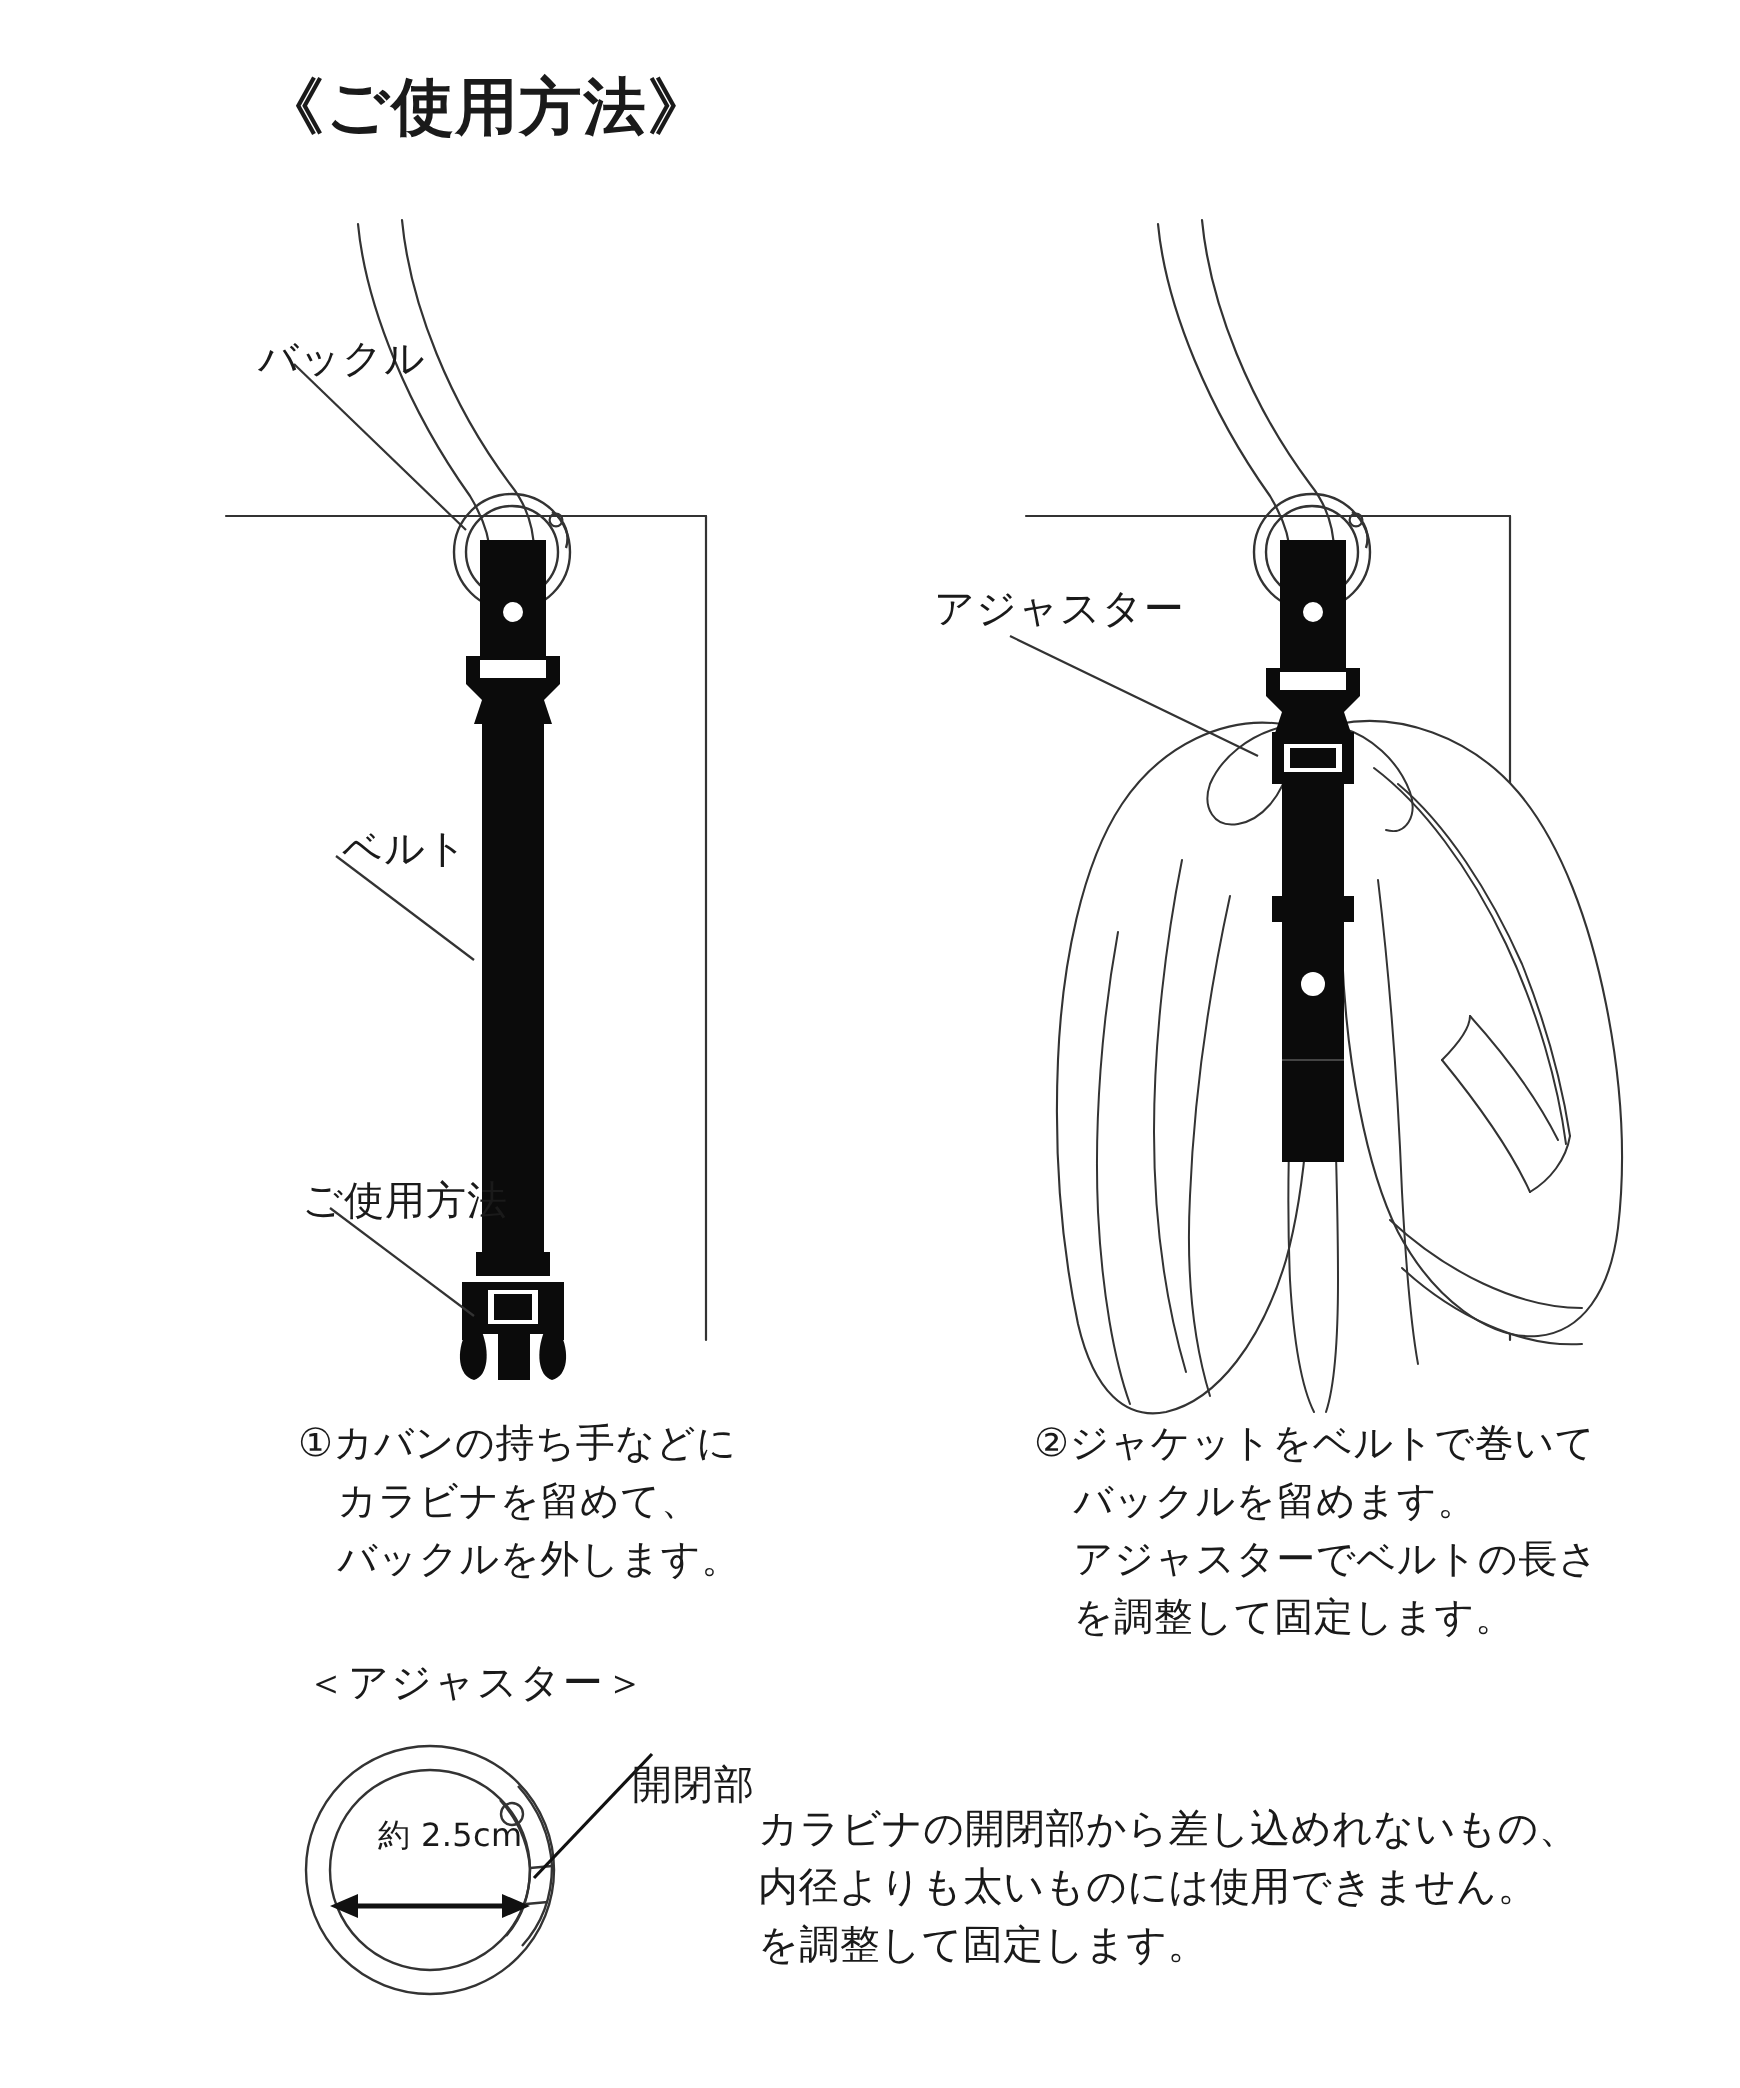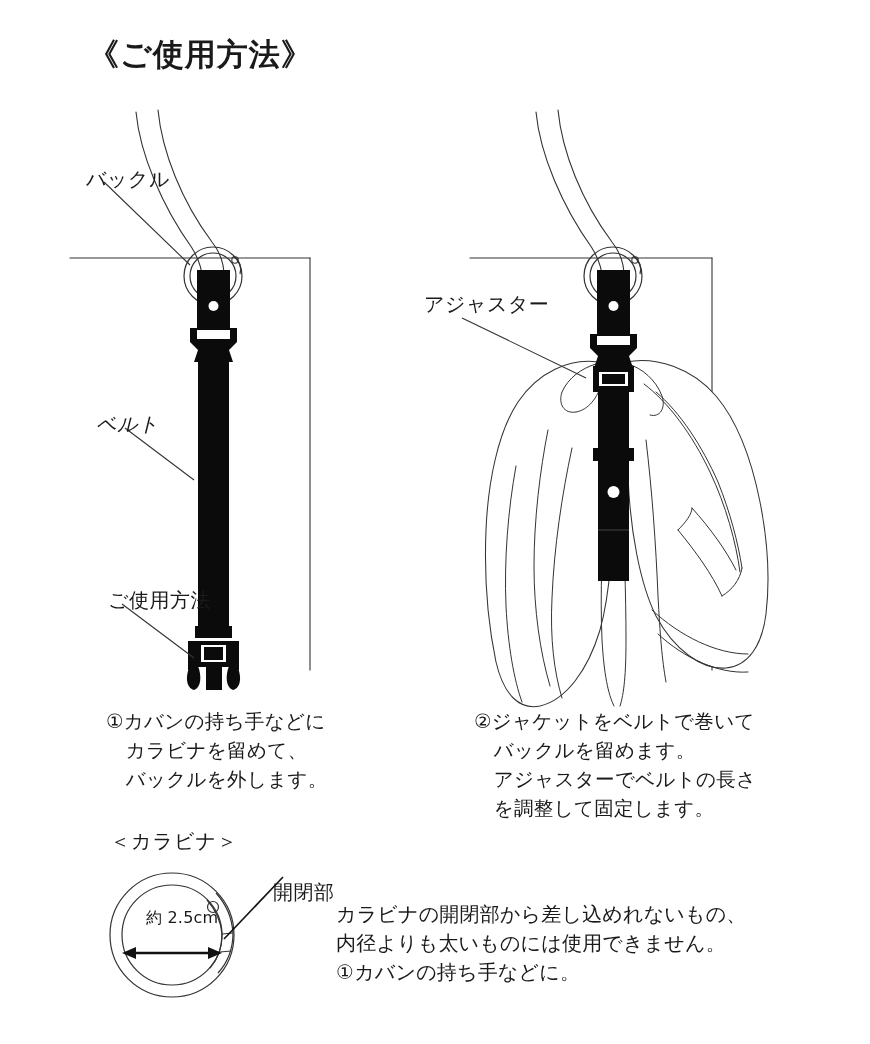--- a/index.html
+++ b/index.html
@@ -11,20 +11,21 @@
     width: 870px;
     height: 1044px;
     position: relative;
     font-family: "DejaVu Sans", "Liberation Sans", sans-serif;
     color: #1a1a1a;
     overflow: hidden;
   }
   .page {
     position: absolute;
     inset: 0;
+    margin-left: 43px;
   }
 
   
   #doc-title {
     position: absolute;
     left: 88px;
     top: 36px;
     font-size: 31px;
     font-weight: 700;
     letter-spacing: 1px;
@@ -44,21 +45,21 @@
 
   
   .callout {
     position: absolute;
     font-size: 20px;
     line-height: 1.25;
     white-space: nowrap;
     letter-spacing: 0.5px;
   }
   #label-carabiner { left: 86px;  top: 167px; }
-  #label-belt      { left: 96px; top: 412px; font-style: italic; }
+  #label-belt      { left: 128px; top: 412px; }
   #label-buckle    { left: 108px; top: 588px; }
   #label-adjuster  { left: 424px; top: 292px; }
   #label-gate      { left: 273px; top: 880px; }
 
   
   .caption {
     position: absolute;
     font-size: 19.5px;
     line-height: 1.48;
     letter-spacing: 0.3px;
@@ -255,21 +256,21 @@
 
   <div class="caption" id="caption-step1">①カバンの持ち手などに
 　カラビナを留めて、
 　バックルを外します。</div>
 
   <div class="caption" id="caption-step2">②ジャケットをベルトで巻いて
 　バックルを留めます。
 　アジャスターでベルトの長さ
 　を調整して固定します。</div>
 
-  <div id="size-heading">＜カラビナ＞</div>
+  <div id="size-heading">＜アジャスター＞</div>
 
   <div class="figure" id="figure-size">
     <svg viewBox="0 0 240 150" xmlns="http://www.w3.org/2000/svg">
 
       <g fill="none" stroke="#333333" stroke-width="1.2">
         <circle cx="72" cy="75" r="62"></circle>
         <circle cx="72" cy="75" r="50"></circle>
 
         <path d="M 116 33 C 126 44, 132 58, 133 73"></path>
         <path d="M 107 40 C 116 50, 121 62, 122 74"></path>
@@ -291,15 +292,15 @@
       </g>
     </svg>
   </div>
 
   <div id="size-dimension">約 2.5cm</div>
 
   <div class="callout" id="label-gate">開閉部</div>
 
   <div id="size-note">カラビナの開閉部から差し込めれないもの、
 内径よりも太いものには使用できません。
-①カバンの持ち手などに。</div>
+を調整して固定します。</div>
 
 </div>
 
 </body></html>

